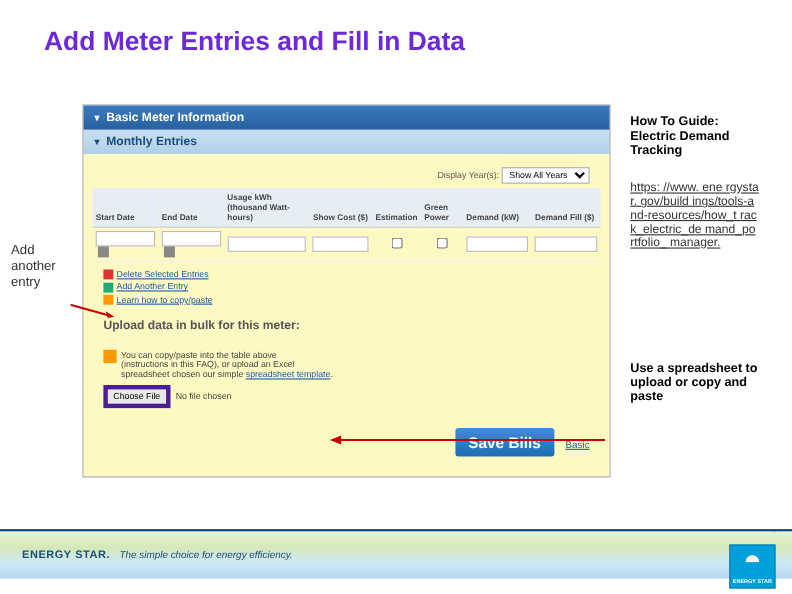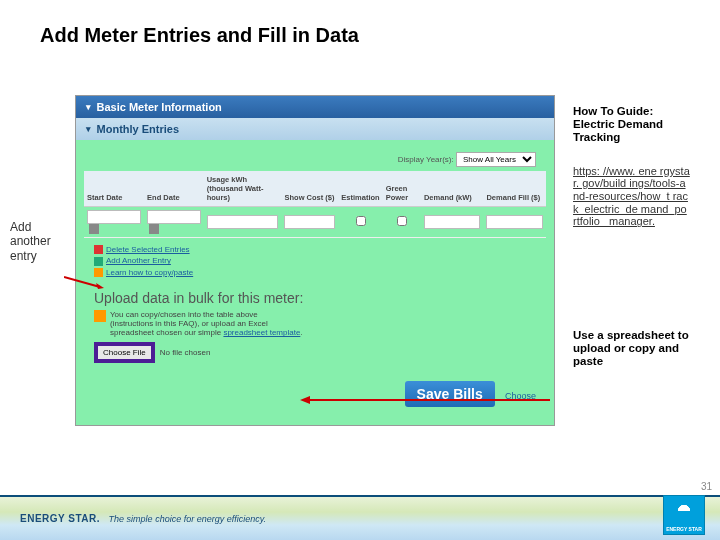--- a/index.html
+++ b/index.html
@@ -1,55 +1,55 @@
 <!DOCTYPE html>
 <html><head>
 <meta charset="utf-8">
 <style>
   * { box-sizing: border-box; margin: 0; padding: 0; }
   body { width: 720px; height: 540px; font-family: Arial, sans-serif; background: #fff; position: relative; overflow: hidden; }
-  .slide-title { color: #000000; font-size: 20px; font-weight: bold; padding: 24px 0 0 40px; }
+  .slide-title { color: #6d28d9; font-size: 24px; font-weight: bold; padding: 24px 0 0 40px; }
   .main-area { position: absolute; top: 95px; left: 0; right: 0; display: flex; }
   .left-annotation { width: 75px; padding-left: 10px; padding-top: 125px; color: #333; font-size: 12px; line-height: 1.2; }
   .screenshot-box { width: 480px; border: 1px solid #999; background: #fff; position: relative; }
   .panel-header { background: linear-gradient(#3b7bbf, #2860a0); color: #fff; font-size: 11px; font-weight: bold; padding: 5px 10px; display: flex; align-items: center; }
   .panel-header.light { background: linear-gradient(#c8e0f0, #b0d0e8); color: #1a4d7a; }
   .disclose-icon { margin-right: 6px; font-size: 9px; }
-  .meter-body { background: #86efac; padding: 8px; font-size: 8px; color: #333; }
+  .meter-body { background: #fef9c3; padding: 8px; font-size: 8px; color: #333; }
   .display-line { text-align: right; padding: 4px 10px; font-size: 8px; color: #555; }
   .display-line select { font-size: 8px; border: 1px solid #aaa; background: #fff; padding: 1px 2px; }
   .table { width: 100%; border-collapse: collapse; font-size: 7.5px; color: #444; }
   .table th { background: #e5eef5; text-align: left; padding: 4px 3px; font-weight: bold; border-bottom: 1px solid #ccc; vertical-align: bottom; }
   .table td { padding: 3px 3px; border-bottom: 1px solid #eee; }
   .table td input[type="text"] { width: 100%; border: 1px solid #bbb; height: 14px; font-size: 7px; padding: 1px; }
   .table td input[type="checkbox"] { width: 10px; height: 10px; }
   .cal-icon { display: inline-block; width: 10px; height: 10px; background: #888; vertical-align: middle; margin-left: 2px; }
   .links-block { padding: 5px 10px; font-size: 8px; }
   .links-block a { color: #1a5da0; text-decoration: underline; display: block; margin: 2px 0; }
   .link-icon { display: inline-block; width: 9px; height: 9px; vertical-align: middle; margin-right: 3px; }
   .li-x { background: #d33; }
   .li-plus { background: #2a7; }
   .li-q { background: #f90; }
   .bulk-section { padding: 6px 10px 12px; font-size: 8px; color: #444; }
-  .bulk-title { font-weight: normal; font-size: 14px; color: #555; margin-bottom: 4px; }
+  .bulk-title { font-weight: bold; font-size: 11px; color: #555; margin-bottom: 16px; }
   .bulk-tip { display: flex; gap: 4px; margin-bottom: 5px; }
   .tip-icon { width: 12px; height: 12px; background: #f90; flex-shrink: 0; }
   .file-row { display: flex; align-items: center; gap: 5px; margin-top: 4px; }
   .choose-file { border: 4px solid #4c1d95; background: #e8e8e8; font-size: 8px; padding: 2px 5px; }
   .save-row { text-align: right; padding: 6px 10px 10px; }
   .save-btn { background: linear-gradient(#3b8fd8, #1f6cb5); color: #fff; border: none; border-radius: 3px; font-size: 14px; font-weight: bold; padding: 5px 12px; }
   .cancel-link { color: #1a5da0; text-decoration: underline; font-size: 9px; margin-left: 8px; }
   .right-annotation { width: 150px; padding: 10px 15px 0 18px; color: #000; font-size: 11.5px; line-height: 1.15; }
   .right-annotation .guide-title { font-weight: bold; }
   .right-annotation .guide-link { text-decoration: underline; color: #333; word-break: break-all; font-size: 11px; display: block; margin-top: 20px; }
   .right-annotation .spreadsheet-note { margin-top: 101px; font-weight: bold; }
   .arrow { position: absolute; }
   .arrow-red-1 { left: 64px; top: 275px; width: 40px; height: 14px; }
   .arrow-red-2 { left: 300px; top: 395px; width: 250px; height: 10px; }
-  .footer-bar { position: absolute; bottom: 0; left: 0; right: 0; height: 45px; background: linear-gradient(#e8f2d8 0%, #d5e8b8 35%, #cfe8f5 65%, #b8d8f0 100%); border-top: 2px solid #0b4d7a; display: flex; align-items: center; padding: 0 20px; }
+  .footer-bar { position: absolute; bottom: 14px; left: 0; right: 0; height: 45px; background: linear-gradient(#e8f2d8 0%, #d5e8b8 35%, #cfe8f5 65%, #b8d8f0 100%); border-top: 2px solid #0b4d7a; display: flex; align-items: center; padding: 0 20px; }
   .footer-text { color: #1a4d7a; font-size: 9px; font-style: italic; }
   .footer-brand { color: #1a4d7a; font-size: 10px; font-weight: bold; font-style: normal; letter-spacing: 0.5px; margin-right: 6px; }
   .es-logo { position: absolute; right: 15px; bottom: 5px; width: 42px; height: 40px; background: #00a0dc; border: 1px solid #0080b0; }
   .es-logo::before { content: ""; position: absolute; top: 3px; left: 4px; right: 4px; height: 12px; background: radial-gradient(circle at 50% 100%, #fff 0%, #fff 30%, transparent 32%); }
   .es-logo-text { position: absolute; bottom: 2px; left: 0; right: 0; text-align: center; font-size: 5px; color: #fff; font-weight: bold; line-height: 1; }
   .page-num { position: absolute; right: 8px; bottom: 48px; font-size: 10px; color: #888; }
 </style>
 </head>
 <body>
 
@@ -104,33 +104,33 @@
       <div class="links-block">
         <a><span class="link-icon li-x"></span><span>Delete Selected Entries</span></a>
         <a><span class="link-icon li-plus"></span><span>Add Another Entry</span></a>
         <a><span class="link-icon li-q"></span><span>Learn how to copy/paste</span></a>
       </div>
       <div class="bulk-section">
         <div class="bulk-title">Upload data in bulk for this meter:</div>
         <div class="bulk-tip">
           <div class="tip-icon"></div>
           <div>
-            <div>You can copy/chosen into the table above</div>
+            <div>You can copy/paste into the table above</div>
             <div>(instructions in this FAQ), or upload an Excel</div>
             <div><span>spreadsheet chosen our simple </span><a style="color:#1a5da0;text-decoration:underline">spreadsheet template</a>.</div>
           </div>
         </div>
         <div class="file-row">
           <button class="choose-file">Choose File</button>
           <span>No file chosen</span>
         </div>
       </div>
       <div class="save-row">
         <button class="save-btn">Save Bills</button>
-        <a class="cancel-link">Choose</a>
+        <a class="cancel-link">Basic</a>
       </div>
     </div>
   </div>
 
   <div class="right-annotation">
     <div class="guide-title">How To Guide: Electric Demand Tracking</div>
     <a class="guide-link">https: //www. ene rgystar. gov/build ings/tools-and-resources/how_t rack_electric_de mand_portfolio_ manager.</a>
     <div class="spreadsheet-note">Use a spreadsheet to upload or copy and paste</div>
   </div>
 

